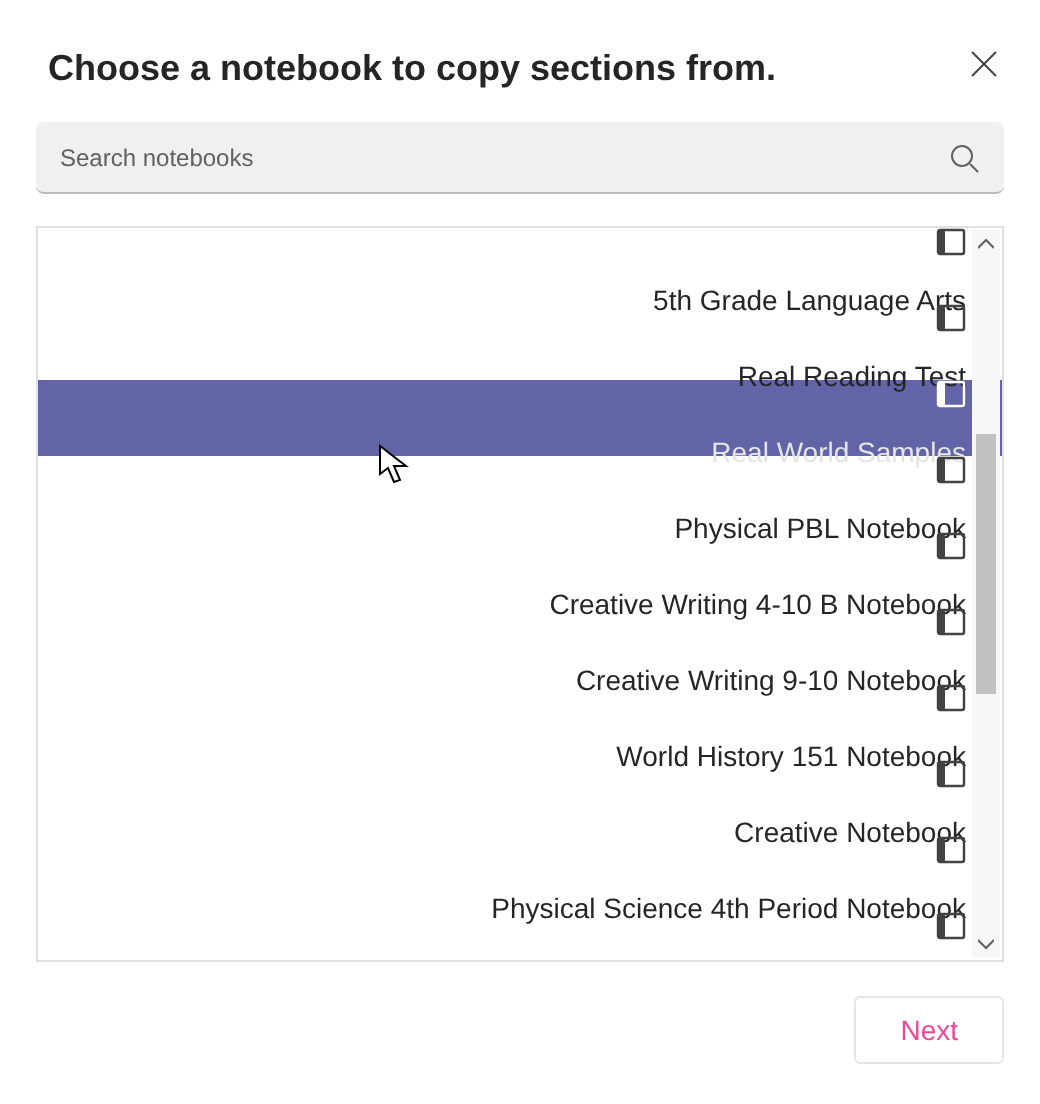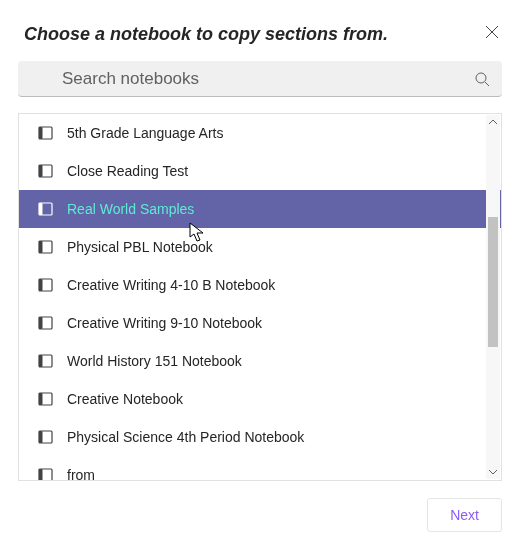--- a/index.html
+++ b/index.html
@@ -18,21 +18,20 @@
     .header {
       display: flex;
       justify-content: space-between;
       align-items: flex-start;
       padding: 24px 20px 16px 24px;
     }
     .title {
       font-size: 18px;
       font-weight: 700;
       color: #252525;
-      font-style: italic;
     }
     .close {
       cursor: pointer;
       color: #424242;
       width: 16px;
       height: 16px;
       display: flex;
       align-items: center;
       justify-content: center;
     }
@@ -50,54 +49,54 @@
       display: flex;
       align-items: center;
       padding: 0 12px;
       height: 36px;
     }
     .search input {
       flex: 1;
       border: none;
       background: transparent;
       outline: none;
-      font-size: 17px;
+      font-size: 12px;
       color: #424242;
-      margin-left: 32px;
     }
     .search input::placeholder {
       color: #616161;
     }
     .search-icon {
       color: #616161;
     }
     .list-container {
       margin: 16px 18px 0 18px;
       border: 1px solid #e1e1e1;
       height: 368px;
       position: relative;
       overflow: hidden;
     }
     .list {
       height: 100%;
       overflow-y: hidden;
     }
     .item {
       display: flex;
-      align-items: center;
+      align-items: flex-end;
       padding: 0 18px;
       height: 38px;
       cursor: pointer;
       color: #252525;
       font-size: 14px;
       gap: 14px;
+      flex-direction: column;
     }
     .item.selected {
       background: #6264a7;
-      color: #5eead4;
+      color: #e5e5e5;
     }
     .nb-icon {
       width: 16px;
       height: 14px;
       flex-shrink: 0;
     }
     .item:not(.selected) .nb-icon rect.cover {
       stroke: #424242;
       fill: none;
     }
@@ -151,21 +150,21 @@
       bottom: 0;
       left: 0;
       right: 0;
       padding: 16px 18px 20px;
       display: flex;
       justify-content: flex-end;
     }
     .next-btn {
       background: #ffffff;
       border: 1px solid #e5e5e5;
-      color: #8b5cf6;
+      color: #ec4899;
       font-size: 14px;
       padding: 8px 22px;
       border-radius: 3px;
       cursor: not-allowed;
     }
     .cursor {
       position: absolute;
       pointer-events: none;
       z-index: 10;
     }
@@ -200,21 +199,21 @@
   <rect class="cover" x="2" y="1" width="13" height="12" rx="1" stroke-width="1.2"></rect>
   <rect class="spine" x="2" y="1" width="3.5" height="12" rx="1"></rect>
 </svg>
         <span>5th Grade Language Arts</span>
       </div>
       <div class="item">
         <svg class="nb-icon" viewBox="0 0 16 14">
   <rect class="cover" x="2" y="1" width="13" height="12" rx="1" stroke-width="1.2"></rect>
   <rect class="spine" x="2" y="1" width="3.5" height="12" rx="1"></rect>
 </svg>
-        <span>Close Reading Test</span>
+        <span>Real Reading Test</span>
       </div>
       <div class="item selected">
         <svg class="nb-icon" viewBox="0 0 16 14">
   <rect class="cover" x="2" y="1" width="13" height="12" rx="1" stroke-width="1.2"></rect>
   <rect class="spine" x="2" y="1" width="3.5" height="12" rx="1"></rect>
 </svg>
         <span>Real World Samples</span>
       </div>
       <div class="item">
         <svg class="nb-icon" viewBox="0 0 16 14">

